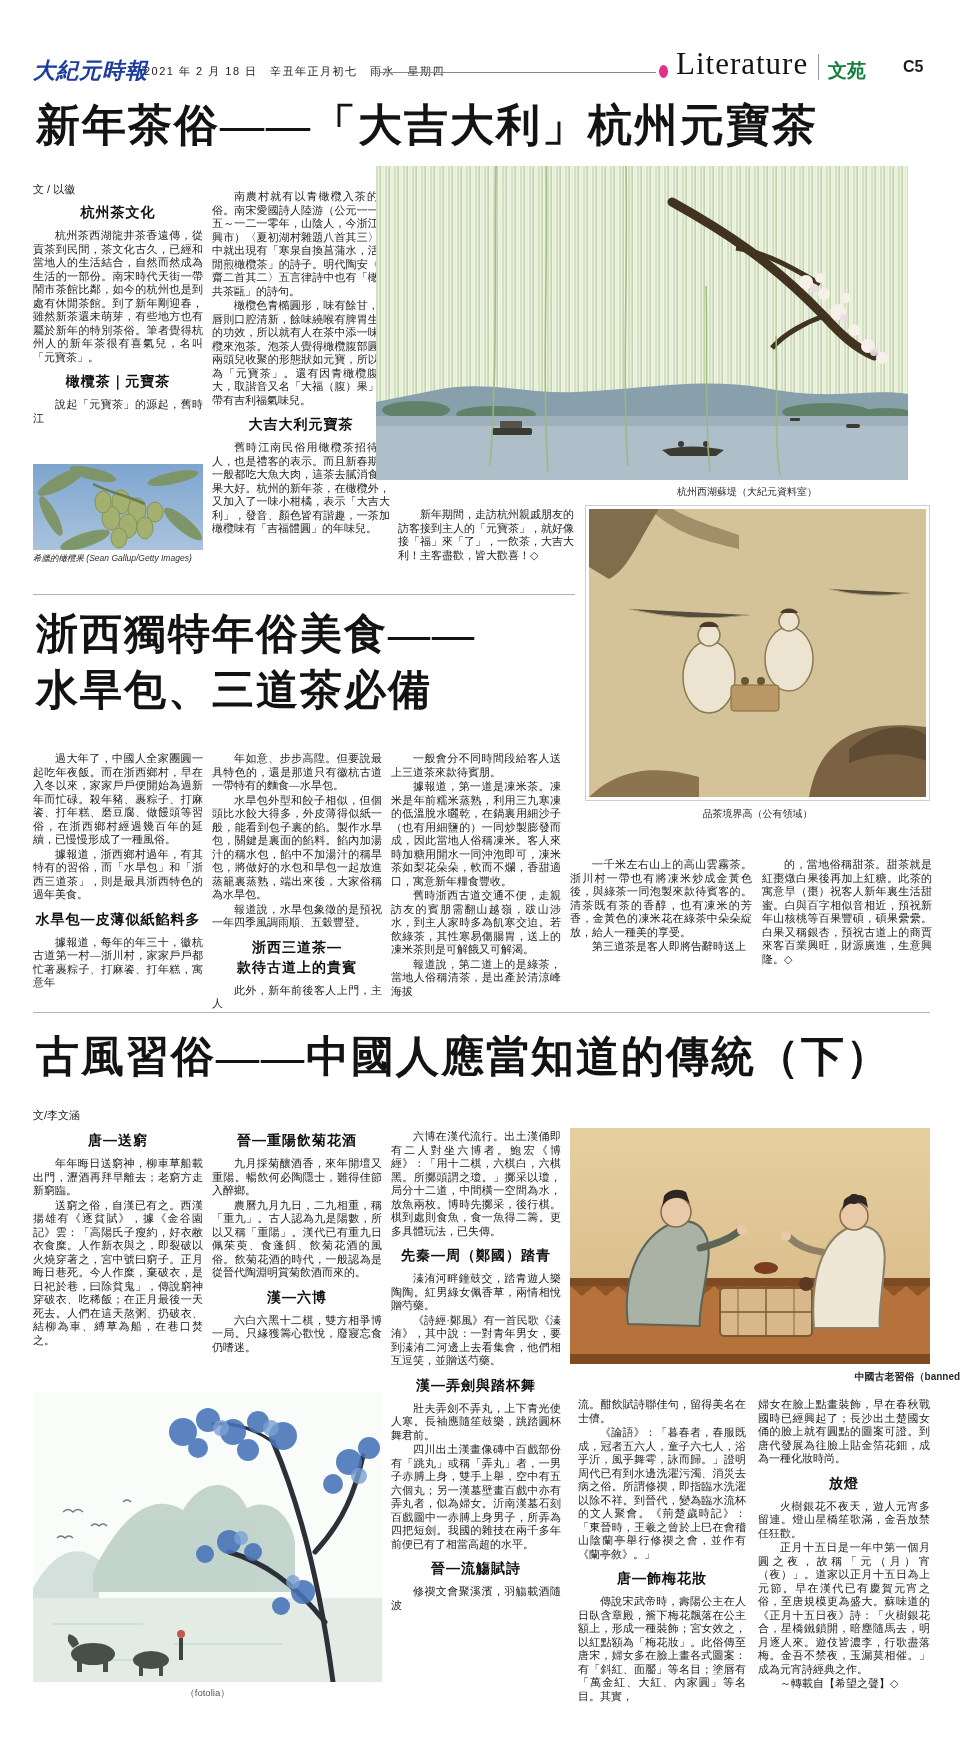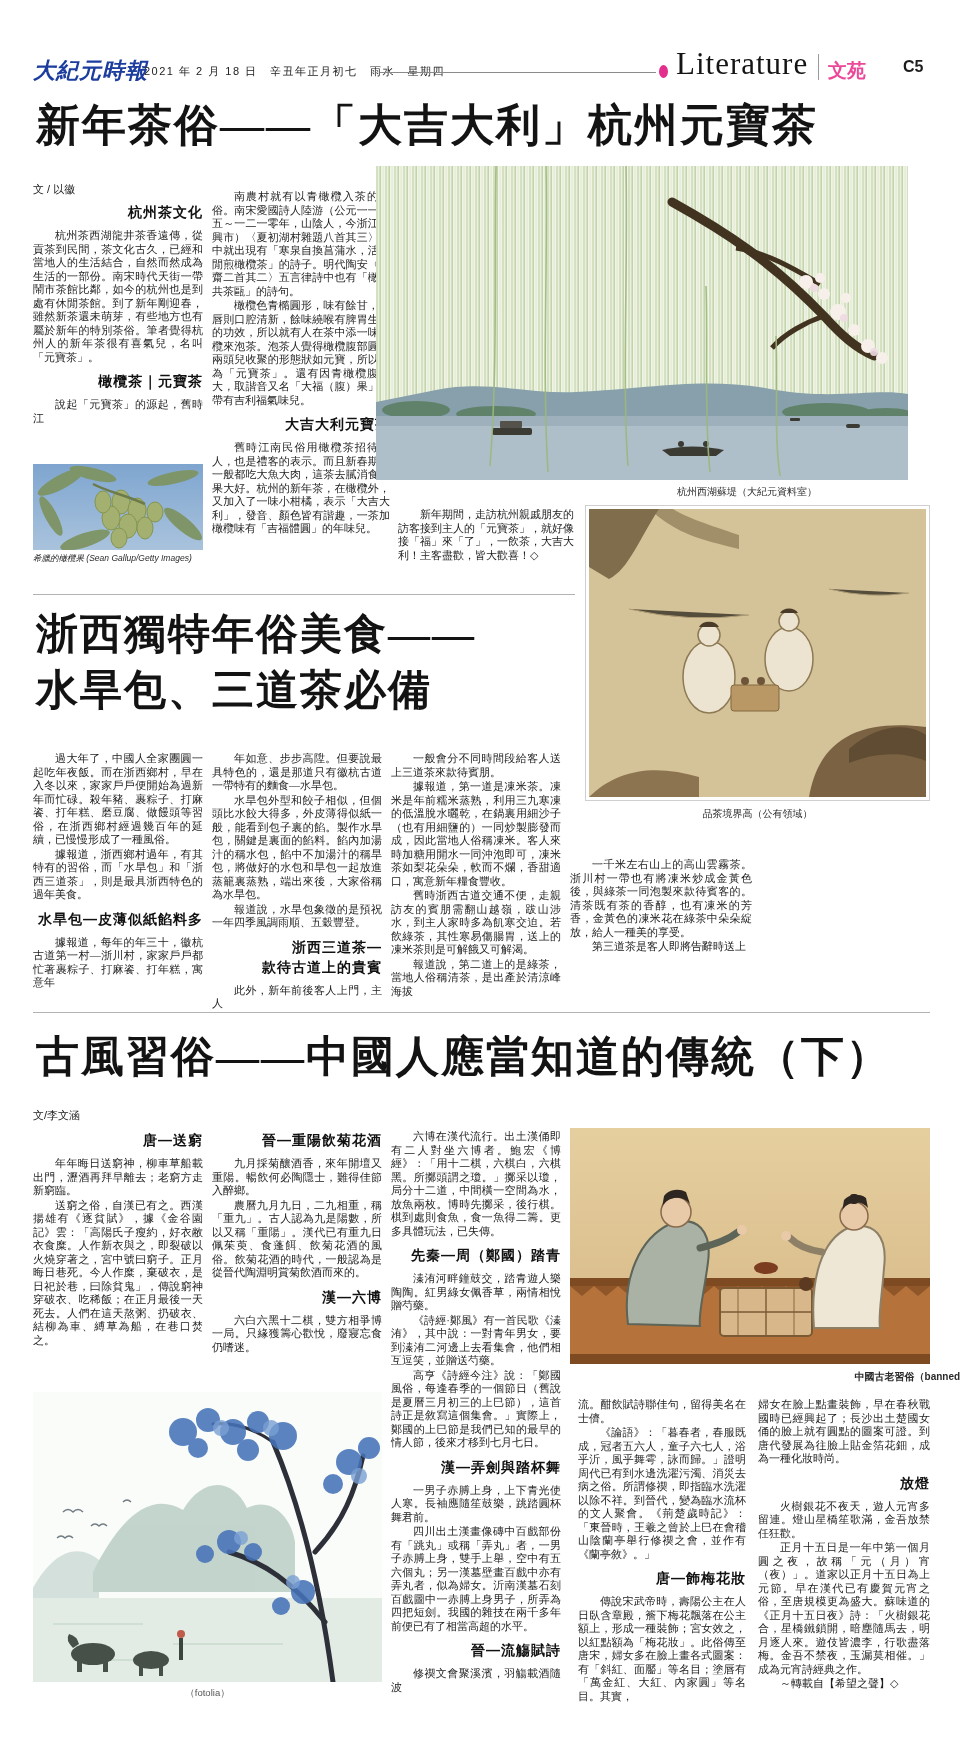--- a/index.html
+++ b/index.html
@@ -6,31 +6,31 @@
   .page{position:relative;width:960px;height:1746px;background:#ffffff;margin:0 auto;
         font-family:"Liberation Serif","DejaVu Serif",serif;color:#1d1d1d;overflow:hidden;}
   .abs{position:absolute;}
   
   .logo{font-size:22px;font-weight:bold;font-style:italic;color:#1c3d9e;letter-spacing:1px;}
   .mdate{font-family:"Liberation Sans","DejaVu Sans",sans-serif;font-size:11px;color:#222;letter-spacing:1.5px;}
   .leader{height:1px;background:#8a8a8a;}
   .dot{width:9px;height:13px;border-radius:50%;background:#e42e8d;}
   .lit{font-size:31px;color:#141414;letter-spacing:1px;}
   .vbar{width:1px;height:26px;background:#9a9a9a;}
-  .szh{font-family:"Liberation Sans","DejaVu Sans",sans-serif;font-size:19px;font-weight:bold;color:#ec4899;text-align:center;}
+  .szh{font-family:"Liberation Sans","DejaVu Sans",sans-serif;font-size:19px;font-weight:bold;color:#15803d;text-align:center;}
   .pno{font-family:"Liberation Sans","DejaVu Sans",sans-serif;font-size:16px;font-weight:bold;}
   
   .headline{font-weight:bold;color:#131313;letter-spacing:2px;white-space:nowrap;}
   .h1a{font-size:44px;}
   .h2a{font-size:42px;}
   .h3a{font-size:43px;}
   .byline{font-family:"Liberation Sans","DejaVu Sans",sans-serif;font-size:11px;color:#222;text-align:center;}
   .col p{font-size:11px;line-height:13.5px;text-align:justify;text-indent:2em;margin:0 0 1px 0;}
   .sub{font-family:"Liberation Sans","DejaVu Sans",sans-serif;font-weight:bold;font-size:14px;
-       text-align:right;letter-spacing:1px;margin:9px 0 7px 0;color:#111;}
+       text-align:center;letter-spacing:1px;margin:9px 0 7px 0;color:#111;}
   .sub.tight{margin:2px 0 0 0;}
   .sub.first{margin-top:2px;}
   .caption{font-family:"Liberation Sans","DejaVu Sans",sans-serif;font-size:9.5px;color:#2a2a2a;}
   .divider{height:1px;background:#b3b3b3;}
   .frame{border:1px solid #cfcfcf;padding:3px;background:#fff;}
   figure{margin:0;}
   svg{display:block;}
 </style>
 </head>
 <body>
@@ -219,20 +219,23 @@
     <p>據報道，第一道是凍米茶。凍米是年前糯米蒸熟，利用三九寒凍的低溫脫水曬乾，在鍋裏用細沙子（也有用細鹽的）一同炒製膨發而成，因此當地人俗稱凍米。客人來時加糖用開水一同沖泡即可，凍米茶如梨花朵朵，軟而不爛，香甜適口，寓意新年糧食豐收。</p>
     <p>舊時浙西古道交通不便，走親訪友的賓朋需翻山越嶺，跋山涉水，到主人家時多為飢寒交迫。若飲綠茶，其性寒易傷腸胃，送上的凍米茶則是可解餓又可解渴。</p>
     <p>報道說，第二道上的是綠茶，當地人俗稱清茶，是出產於清涼峰海拔</p>
   </div>
 
   <div class="abs col" style="left:570px;top:858px;width:182px;">
     <p>一千米左右山上的高山雲霧茶。浙川村一帶也有將凍米炒成金黃色後，與綠茶一同泡製來款待賓客的。清茶既有茶的香醇，也有凍米的芳香，金黃色的凍米花在綠茶中朵朵綻放，給人一種美的享受。</p>
     <p>第三道茶是客人即將告辭時送上</p>
   </div>
 
+  <div class="abs col" style="left:762px;top:858px;width:170px;">
+    <p>的，當地俗稱甜茶。甜茶就是紅棗燉白果後再加上紅糖。此茶的寓意早（棗）祝客人新年裏生活甜蜜。白與百字相似音相近，預祝新年山核桃等百果豐碩，碩果纍纍。白果又稱銀杏，預祝古道上的商賈來客百業興旺，財源廣進，生意興隆。◇</p>
+  </div>
 
   <div class="abs divider" style="left:33px;top:1012px;width:897px;"></div>
 
   <div class="abs headline h3a" style="left:36px;top:1028px;">古風習俗——中國人應當知道的傳統（下）</div>
   <div class="abs byline" style="left:33px;top:1108px;">文/李文涵</div>
 
   <div class="abs col" style="left:33px;top:1130px;width:170px;">
     <div class="sub first">唐—送窮</div>
     <p>年年晦日送窮神，柳車草船載出門，瀝酒再拜早離去；老窮方走新窮臨。</p>
     <p>送窮之俗，自漢已有之。西漢揚雄有《逐貧賦》，據《金谷園記》雲：「高陽氏子瘦約，好衣敝衣食糜。人作新衣與之，即裂破以火燒穿著之，宮中號曰窮子。正月晦日巷死。今人作糜，棄破衣，是日祀於巷，曰除貧鬼」，傳說窮神穿破衣、吃稀飯；在正月最後一天死去。人們在這天熬粥、扔破衣、結柳為車、縛草為船，在巷口焚之。</p>
@@ -311,23 +314,22 @@
         </g>
     </svg>
     <figcaption class="caption" style="text-align:center;margin-top:5px;color:#555;">（fotolia）</figcaption>
   </figure>
 
   <div class="abs col" style="left:391px;top:1130px;width:170px;">
     <p>六博在漢代流行。出土漢俑即有二人對坐六博者。鮑宏《博經》：「用十二棋，六棋白，六棋黑。所擲頭謂之瓊。」擲采以瓊，局分十二道，中間橫一空間為水，放魚兩枚。博時先擲采，後行棋。棋到處則食魚，食一魚得二籌。更多具體玩法，已失傳。</p>
     <div class="sub">先秦—周（鄭國）踏青</div>
     <p>溱洧河畔鐘鼓交，踏青遊人樂陶陶。紅男綠女佩香草，兩情相悅贈芍藥。</p>
     <p>《詩經·鄭風》有一首民歌《溱洧》，其中說：一對青年男女，要到溱洧二河邊上去看集會，他們相互逗笑，並贈送芍藥。</p>
-    <p>高亨《詩經今注》說：「鄭國風俗，每逢春季的一個節日（舊說是夏曆三月初三的上巳節），這首詩正是敘寫這個集會。」實際上，鄭國的上巳節是我們已知的最早的情人節，後來才移到七月七日。</p>
     <div class="sub">漢—弄劍與踏杯舞</div>
-    <p>一男子赤膊上身，上下青光使人寒。長袖應隨笙鼓樂，跳踏圓杯舞君前。</p>
+    <p>壯夫弄劍不弄丸，上下青光使人寒。長袖應隨笙鼓樂，跳踏圓杯舞君前。</p>
     <p>四川出土漢畫像磚中百戲部份有「跳丸」或稱「弄丸」者，一男子赤膊上身，雙手上舉，空中有五六個丸；另一漢墓壁畫百戲中亦有弄丸者，似為婦女。沂南漢墓石刻百戲圖中一赤膊上身男子，所弄為四把短劍。我國的雜技在兩千多年前便已有了相當高超的水平。</p>
     <div class="sub">晉—流觴賦詩</div>
     <p>修禊文會聚溪濱，羽觴載酒隨波</p>
   </div>
 
   <figure class="abs" style="left:570px;top:1128px;width:424px;">
     <svg width="360" height="236" viewBox="0 0 360 236">
       <defs>
           <linearGradient id="tan" x1="0" y1="0" x2="0" y2="1">
         <stop offset="0" stop-color="#e6cf9f"></stop>

